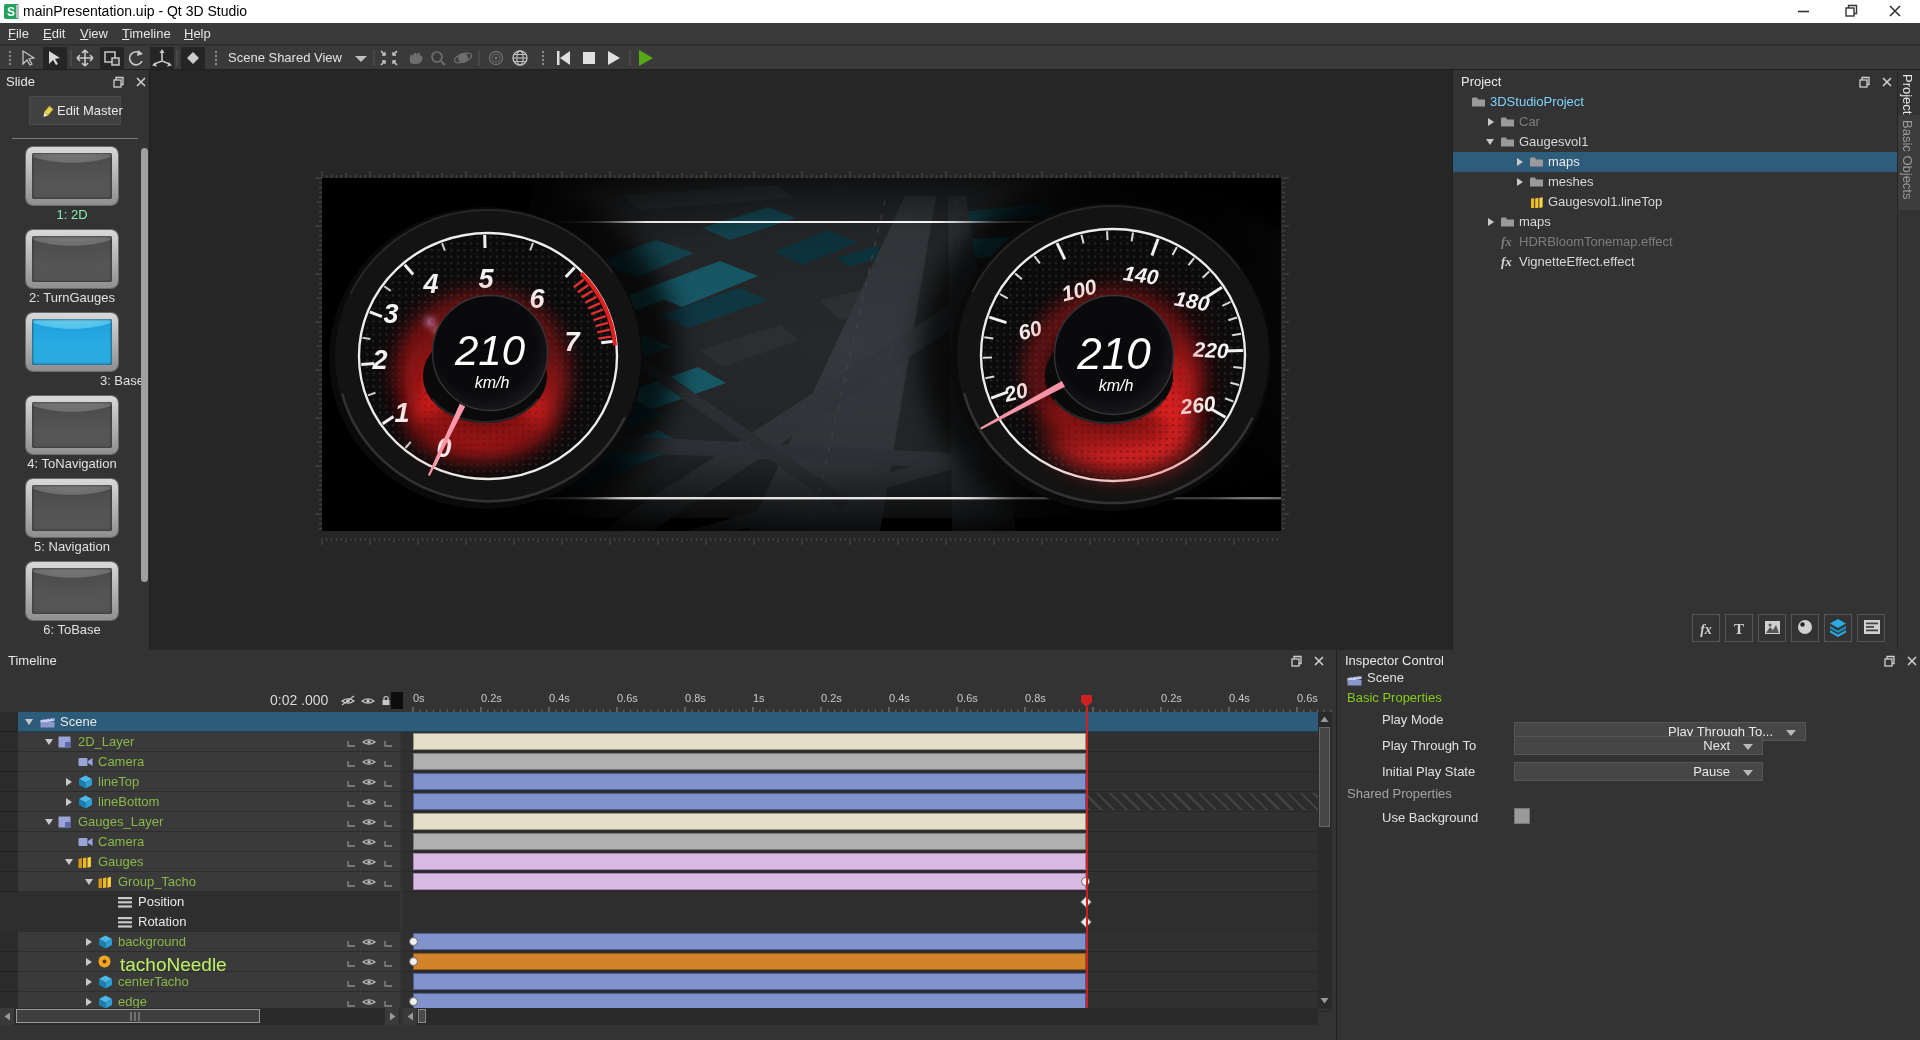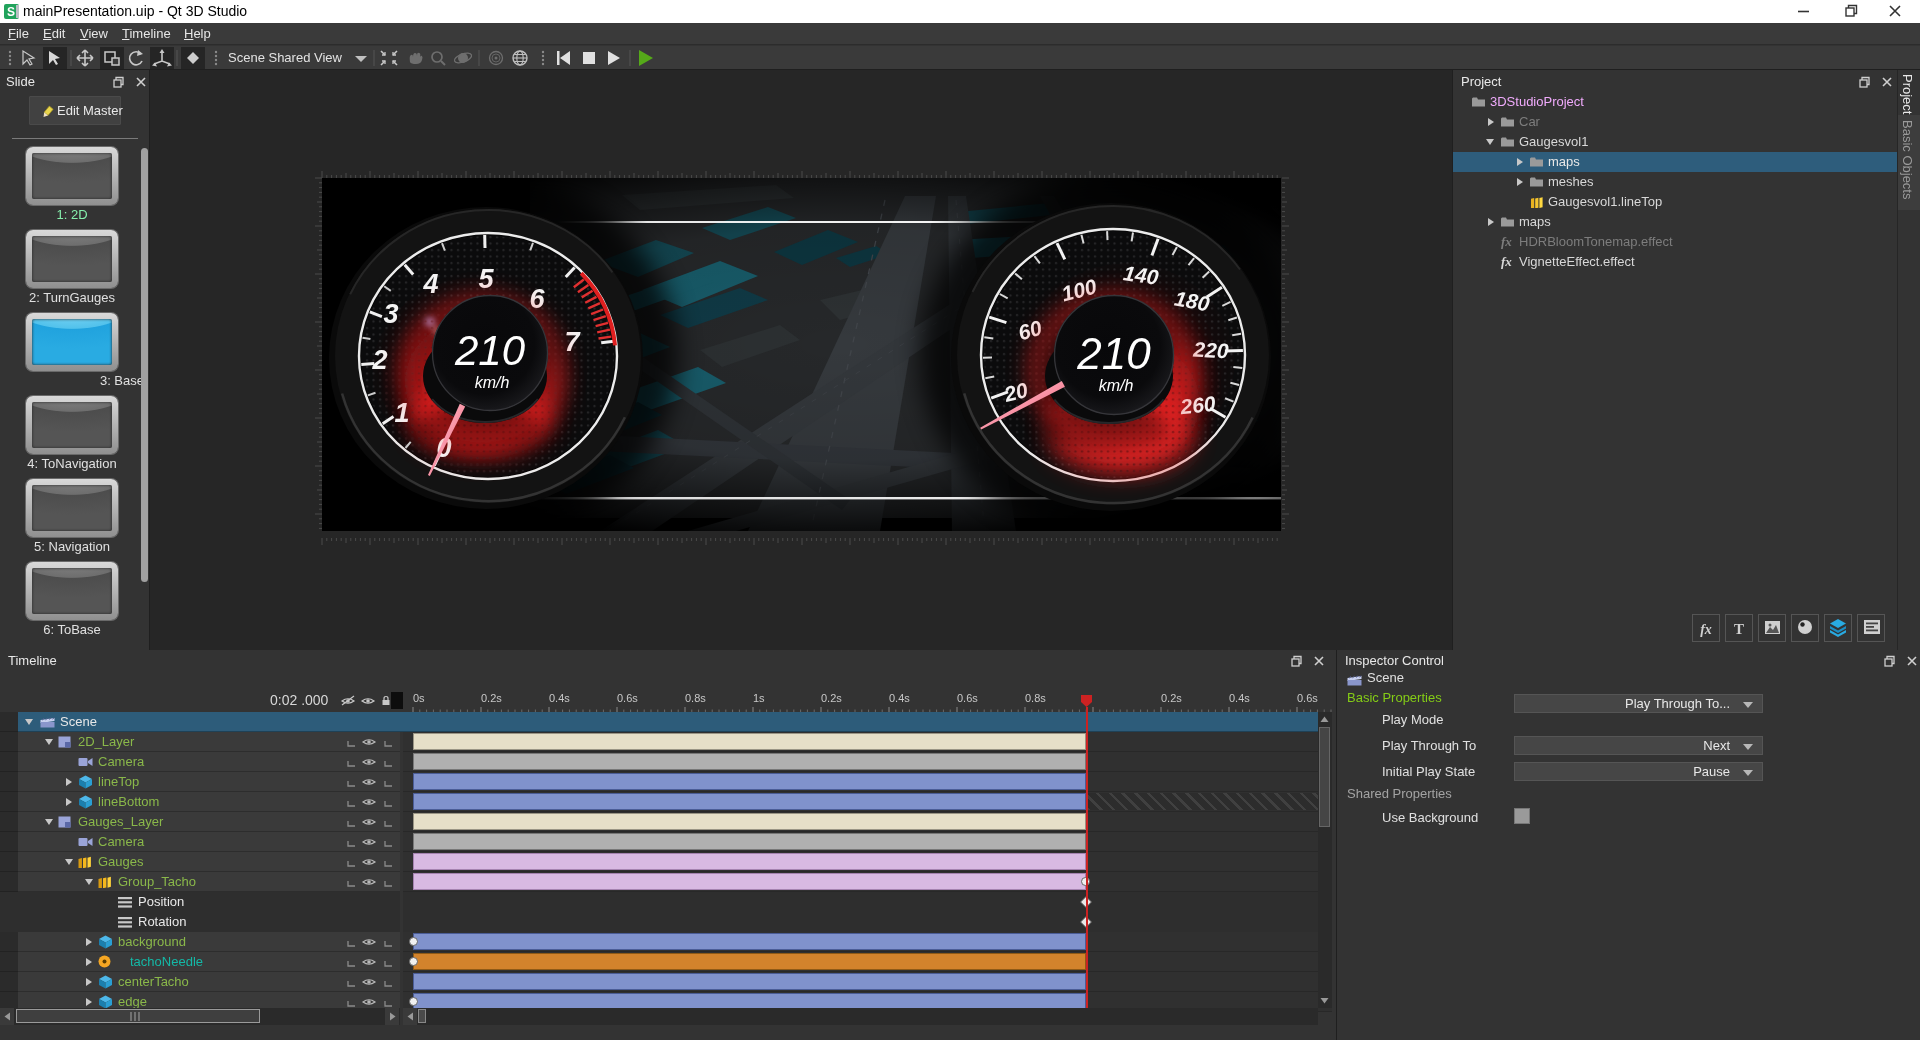--- a/index.html
+++ b/index.html
@@ -906,21 +906,21 @@
 <div style="position:absolute;left:1452px;top:70px;width:445px;height:580px;background:#333333;border-left:1px solid #1f1f1f">
     <span style="position:absolute;left:8px;top:4px;font-size:13px;color:#e8e8e8">Project</span>
     <svg style="position:absolute;left:405px;top:5px" width="36" height="14">
 <rect x="2" y="5" width="7" height="7" fill="none" stroke="#cfcfcf" stroke-width="1.3"></rect>
       <path d="M 4 5 L 4 2.5 L 11 2.5 L 11 9.5 L 9 9.5" fill="none" stroke="#cfcfcf" stroke-width="1.3"></path>
 <path d="M 25 3 L 33 11 M 33 3 L 25 11" stroke="#cfcfcf" stroke-width="1.6"></path>
     </svg>
     <svg style="position:absolute;left:19px;top:26px" width="14" height="12">
       <path d="M 0 2.5 L 0 10.5 L 13 10.5 L 13 3.5 L 6 3.5 L 5 1.5 L 1 1.5 Z" fill="#9a9a9a"></path>
     </svg>
-    <span style="position:absolute;left:37px;top:24px;font-size:13px;color:#f0abfc">3DStudioProject</span>
+    <span style="position:absolute;left:37px;top:24px;font-size:13px;color:#7dd3fc">3DStudioProject</span>
     <svg style="position:absolute;left:34px;top:47px" width="8" height="10">
       <path d="M 1 1 L 7 5 L 1 9 Z" fill="#c8c8c8"></path>
     </svg>
     <svg style="position:absolute;left:48px;top:46px" width="14" height="12">
       <path d="M 0 2.5 L 0 10.5 L 13 10.5 L 13 3.5 L 6 3.5 L 5 1.5 L 1 1.5 Z" fill="#9a9a9a"></path>
     </svg>
     <span style="position:absolute;left:66px;top:44px;font-size:13px;color:#7d7d7d">Car</span>
     <svg style="position:absolute;left:32px;top:68px" width="10" height="8">
       <path d="M 1 1 L 9 1 L 5 7 Z" fill="#c8c8c8"></path>
     </svg>
@@ -1415,21 +1415,21 @@
     <div style="position:absolute;left:0;top:302px;width:18px;height:20px;background:#2b2b2b;border-bottom:1px solid #222"></div>
     <div style="position:absolute;left:18px;top:302px;width:382px;height:20px;background:#3a3a3a;border-bottom:1px solid #2d2d2d"></div>
     <div style="position:absolute;left:403px;top:302px;width:929px;height:20px;background:#303030;border-bottom:1px solid #282828"></div>
     <svg style="position:absolute;left:85px;top:307px" width="8" height="10">
       <path d="M 1 1 L 7 5 L 1 9 Z" fill="#c8c8c8"></path>
     </svg>
     <svg style="position:absolute;left:98px;top:305px" width="13" height="13">
       <circle cx="6.5" cy="6.5" r="6" fill="#f5a623"></circle>
       <circle cx="6.5" cy="6.5" r="2" fill="#5a3c00"></circle>
     </svg>
-    <span style="position:absolute;left:130px;top:304px;font-size:13px;color:#14b8a6">tachoNeedle</span>
+    <span style="position:absolute;left:120px;top:304px;font-size:19px;color:#bef264">tachoNeedle</span>
     <svg style="position:absolute;left:347px;top:308px" width="10" height="10">
       <path d="M 1 3 L 1 8 L 8 8" fill="none" stroke="#8a8a8a" stroke-width="1.3"></path>
     </svg>
     <svg style="position:absolute;left:362px;top:307px" width="14" height="10">
       <path d="M 1 5 Q 7 0.5 13 5 Q 7 9.5 1 5 Z" fill="none" stroke="#b8b8b8" stroke-width="1.2"></path>
       <circle cx="7" cy="5" r="1.8" fill="#b8b8b8"></circle>
     </svg>
     <svg style="position:absolute;left:384px;top:308px" width="10" height="10">
       <path d="M 1 3 L 1 8 L 8 8" fill="none" stroke="#8a8a8a" stroke-width="1.3"></path>
     </svg>
@@ -1522,21 +1522,21 @@
 <path d="M 25 3 L 33 11 M 33 3 L 25 11" stroke="#cfcfcf" stroke-width="1.6"></path>
     </svg>
     <svg style="position:absolute;left:10px;top:24px" width="15" height="12">
       <path d="M 0.5 4 L 14.5 2 L 14.5 5 L 0.5 7 Z" fill="#c8d0f0"></path>
       <rect x="0.5" y="6" width="14" height="5.5" fill="#8a96cc"></rect>
       <path d="M 2 4.2 L 4 2.4 M 5.5 3.8 L 7.5 2.1 M 9 3.4 L 11 1.9 M 12.5 3.1 L 14.2 1.8" stroke="#555f90" stroke-width="1"></path>
     </svg>
     <span style="position:absolute;left:30px;top:20px;font-size:13px;color:#e0e0e0">Scene</span>
     <span style="position:absolute;left:10px;top:40px;font-size:13px;color:#84cc16">Basic Properties</span>
     <span style="position:absolute;left:45px;top:62px;font-size:13px;color:#e0e0e0">Play Mode</span>
-<div style="position:absolute;left:177px;top:44px;width:249px;height:19px;background:#464646;border:1px solid #555">
+<div style="position:absolute;left:177px;top:72px;width:292px;height:19px;background:#464646;border:1px solid #555">
 <span style="position:absolute;right:32px;top:1px;font-size:13px;color:#e8e8e8">Play Through To...</span>
 <svg style="position:absolute;right:8px;top:6px" width="12" height="8">
         <path d="M 1 1 L 11 1 L 6 7 Z" fill="#b8b8b8"></path>
       </svg>
     </div>
     <span style="position:absolute;left:45px;top:88px;font-size:13px;color:#e0e0e0">Play Through To</span>
 <div style="position:absolute;left:177px;top:86px;width:249px;height:19px;background:#464646;border:1px solid #555">
 <span style="position:absolute;right:32px;top:1px;font-size:13px;color:#e8e8e8">Next</span>
 <svg style="position:absolute;right:8px;top:6px" width="12" height="8">
         <path d="M 1 1 L 11 1 L 6 7 Z" fill="#b8b8b8"></path>

